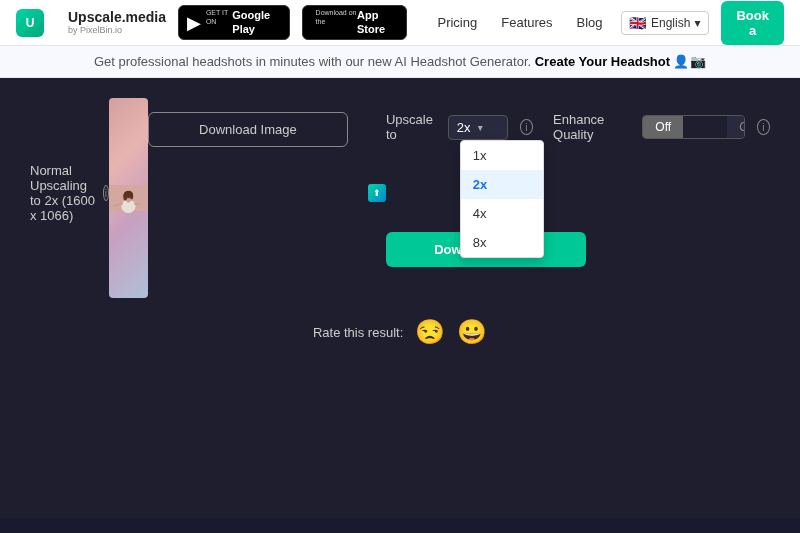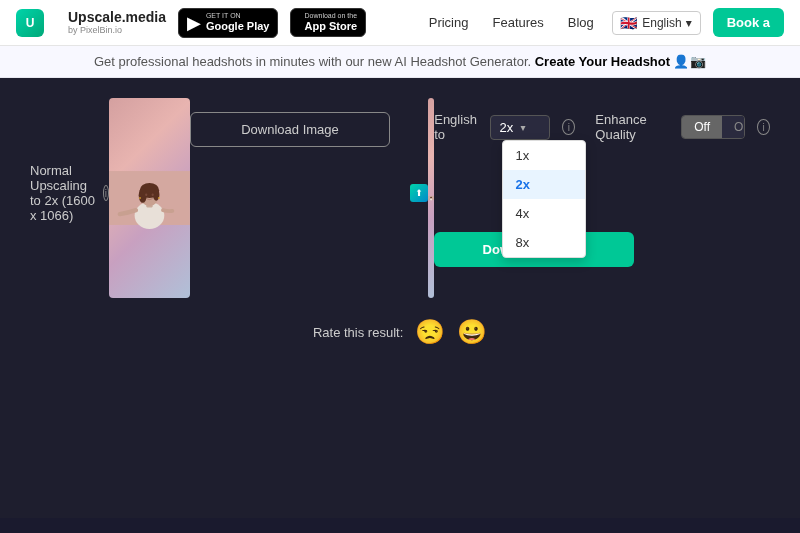--- a/index.html
+++ b/index.html
@@ -47,21 +47,21 @@
       display: flex; align-items: center; gap: 5px;
       border: 1.5px solid #333;
       border-radius: 6px;
       padding: 3px 8px;
       cursor: pointer;
       background: #000;
       color: #fff;
     }
     .store-btn-play { background: #000; }
     .store-btn-apple { background: #000; }
-    .store-btn-text { display: flex; flex-direction: column; line-height: 1.2; }
+    .store-btn-text { display: flex; flex-direction: row; line-height: 1.2; }
     .store-btn-small { font-size: 7px; color: #ccc; }
     .store-btn-big { font-size: 11px; font-weight: 700; color: #fff; }
 
     .nav-link {
       font-size: 13px;
       color: #333;
       cursor: pointer;
       padding: 0 6px;
     }
 
@@ -211,20 +211,21 @@
       background: #e8f4ff;
       color: #1a73e8;
       font-weight: 600;
     }
     .quality-label { font-size: 13px; color: #ccc; }
     .toggle-group {
       display: flex;
       border-radius: 4px;
       overflow: hidden;
       border: 1px solid #555;
+      gap: 44px;
     }
     .toggle-btn {
       padding: 4px 12px;
       font-size: 12px;
       cursor: pointer;
       border: none;
     }
     .toggle-off {
       background: #666;
       color: #fff;
@@ -370,21 +371,21 @@
           <path d="M138,102 Q150,110 162,102" stroke="#8a4838" stroke-width="1.5" fill="none"></path>
           <path d="M100,145 Q70,155 40,160" stroke="#c4a08e" stroke-width="16" fill="none" stroke-linecap="round"></path>
           <path d="M200,145 Q220,150 235,148" stroke="#c4a08e" stroke-width="14" fill="none" stroke-linecap="round"></path>
           <circle cx="115" cy="100" r="4" fill="#d4a030" opacity="0.8"></circle>
           <circle cx="185" cy="100" r="4" fill="#d4a030" opacity="0.8"></circle>
         </svg>
       </div>
 
       <div style="margin-top:14px;">
         <div class="upscale-row">
-          <span class="upscale-label">English to</span>
+          <span class="upscale-label">Upscale to</span>
 
           <div class="dropdown-wrapper">
             <div style="background:#2a2a3e; border:1px solid #555; color:#fff; border-radius:4px; padding:4px 24px 4px 8px; font-size:13px; width:60px; cursor:pointer; display:flex; align-items:center; justify-content:space-between;">
               <span>2x</span>
               <span style="font-size:10px; color:#aaa;">▾</span>
             </div>
 
             <div class="dropdown-menu">
               <div class="dropdown-item">1x</div>
               <div class="dropdown-item selected">2x</div>

